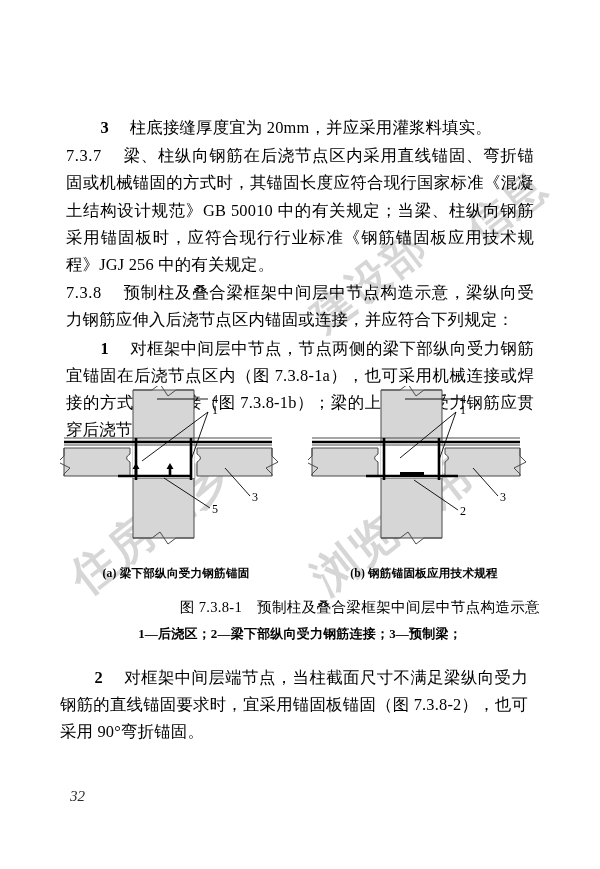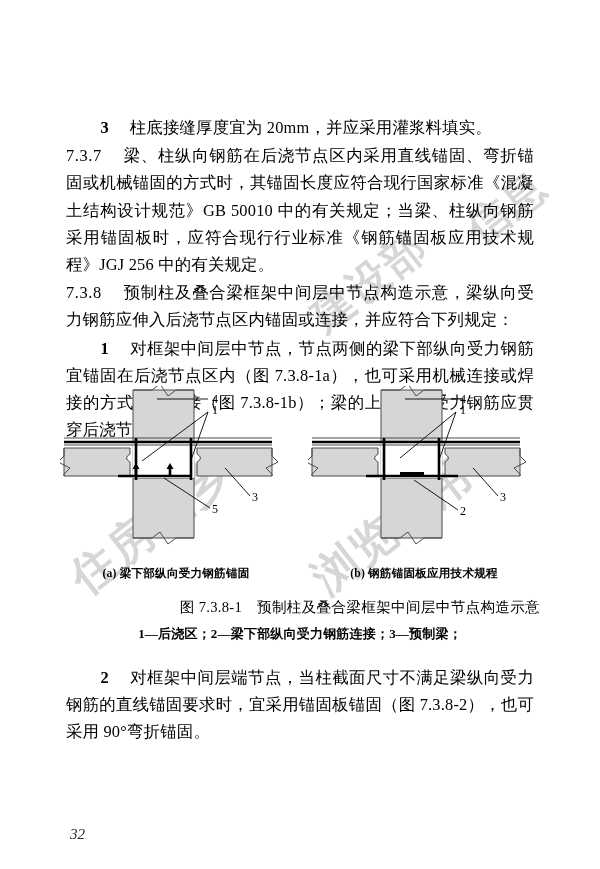--- a/index.html
+++ b/index.html
@@ -108,30 +108,30 @@
     font-size: 13px;
     font-weight: 700;
     line-height: 19px;
     margin-top: 7px;
     letter-spacing: .2px;
   }
 
   
   #content2 {
     position: absolute;
-    left: 66px;
+    left: 60px;
     top: 664px;
     width: 468px;
     z-index: 10;
   }
 
   #pagenum {
     position: absolute;
     left: 70px;
-    top: 826px;
+    top: 788px;
     font-size: 15px;
     font-style: italic;
     font-family: "Liberation Serif", serif;
     color: #2a2a2a;
     z-index: 10;
   }
 
   svg { display: block; }
 </style>
 </head>

